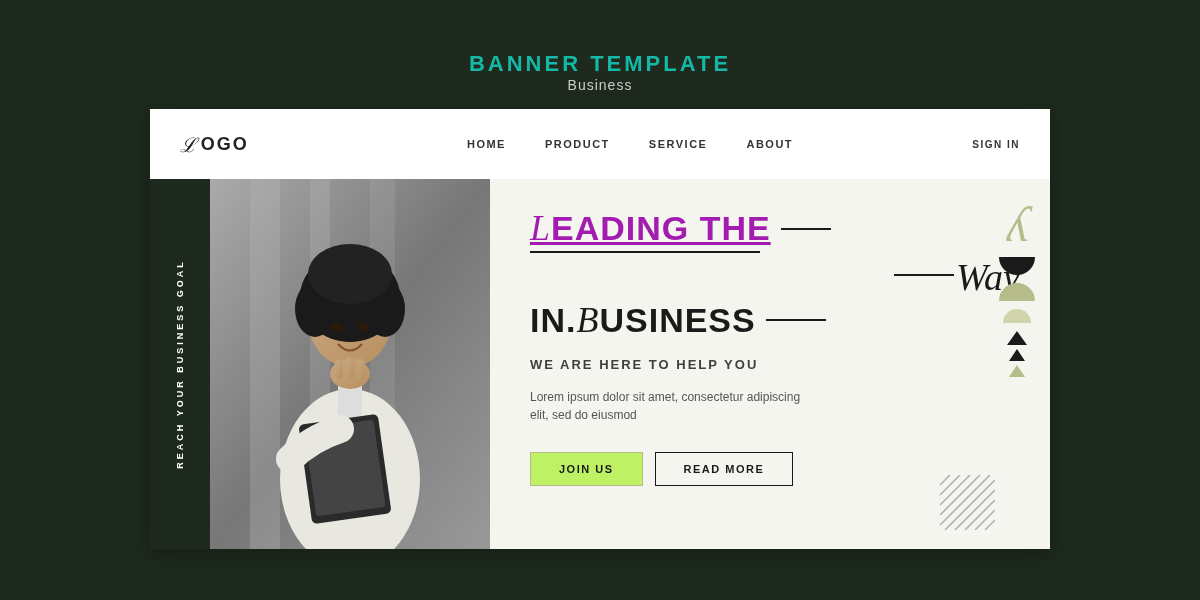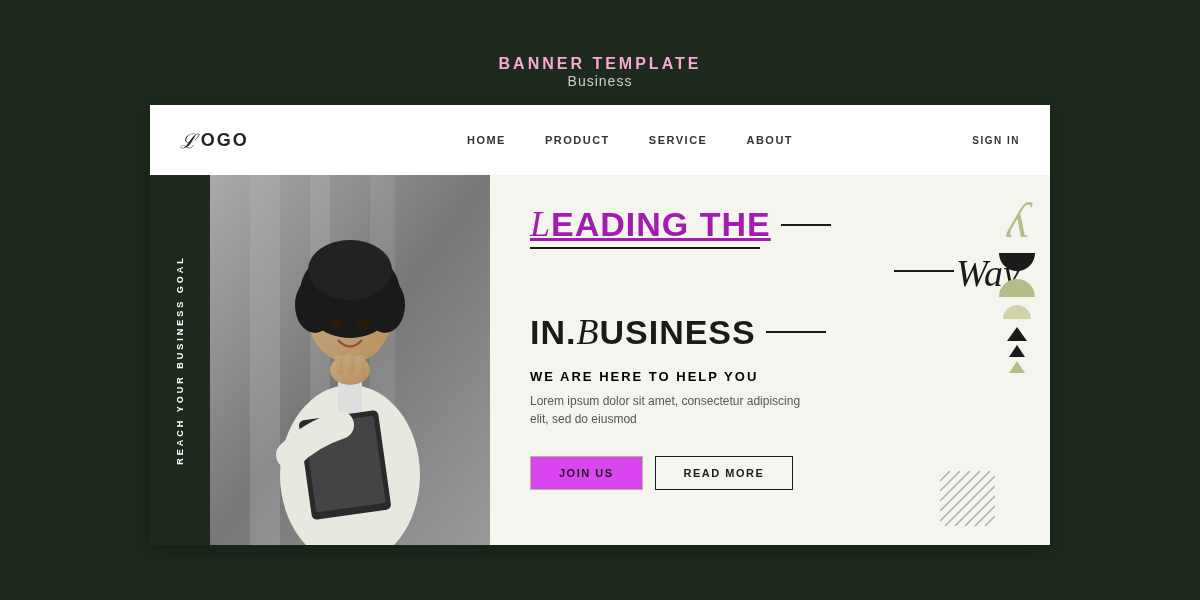--- a/index.html
+++ b/index.html
@@ -14,22 +14,22 @@
       font-family: Arial, sans-serif;
       overflow: hidden;
     }
 
     .page-title-area {
       text-align: center;
       margin-bottom: 16px;
     }
 
     .page-title {
-      color: #f9a8d4;
-      font-size: 16px;
+      color: #14b8a6;
+      font-size: 22px;
       font-weight: 700;
       letter-spacing: 3px;
       text-transform: uppercase;
       text-align: right;
     }
 
     .page-subtitle {
       color: #cccccc;
       font-size: 14px;
       letter-spacing: 1px;
@@ -158,41 +158,41 @@
     }
 
     .headline-area {
       margin-bottom: 16px;
     }
 
     .subheading {
       font-size: 13px;
       font-weight: 700;
       letter-spacing: 2px;
-      color: #000000;
-      text-transform: uppercase;
-      margin-bottom: 8px;
+      color: #404040;
+      text-transform: uppercase;
+      margin-bottom: 16px;
     }
 
     .body-text {
       font-size: 12px;
       color: #555;
       line-height: 1.5;
       max-width: 280px;
       margin-bottom: 28px;
     }
 
     .cta-buttons {
       display: flex;
       gap: 12px;
     }
 
     .btn-join {
       padding: 10px 28px;
-      background-color: #d946ef;
+      background-color: #bef264;
       border: 1px solid #b5bc8a;
       color: #1a1a1a;
       font-size: 11px;
       font-weight: 600;
       letter-spacing: 1.5px;
       text-transform: uppercase;
       cursor: pointer;
     }
 
     .btn-read {
@@ -395,21 +395,21 @@
 
         <div style="display:flex; align-items:center; gap:10px; line-height:1.1; margin-bottom:0;">
           <span style="font-size:34px; font-weight:800; color:#a21caf; text-transform:uppercase; letter-spacing:1px; font-family:Arial,sans-serif;text-decoration:underline;">
             <span style="font-family:Georgia,serif; font-style:italic; font-weight:400; font-size:36px;">L</span>EADING THE
           </span>
           <span style="flex:1; height:2px; background:#1a1a1a; max-width:50px; display:inline-block;"></span>
         </div>
 
         <div style="height:2px; background:#1a1a1a; width:230px; margin: 2px 0;"></div>
 
-        <div style="display:flex; align-items:center; justify-content:flex-end; gap:2px; margin-bottom:16px;">
+        <div style="display:flex; align-items:center; justify-content:flex-end; gap:2px; margin-bottom:0;">
           <span style="flex:1; height:2px; background:#1a1a1a; max-width:60px; display:inline-block; margin-bottom:4px;"></span>
           <span style="font-family:Georgia,serif; font-style:italic; font-size:38px; font-weight:400; color:#1a1a1a;">Way</span>
         </div>
 
         <div style="display:flex; align-items:center; gap:10px; margin-bottom:0;">
           <span style="font-size:34px; font-weight:800; color:#1a1a1a; text-transform:uppercase; letter-spacing:1px; font-family:Arial,sans-serif;">
             IN.<span style="font-family:Georgia,serif; font-style:italic; font-weight:400; font-size:36px;">B</span>USINESS
           </span>
           <span style="flex:1; height:2px; background:#1a1a1a; max-width:60px; display:inline-block;"></span>
         </div>

